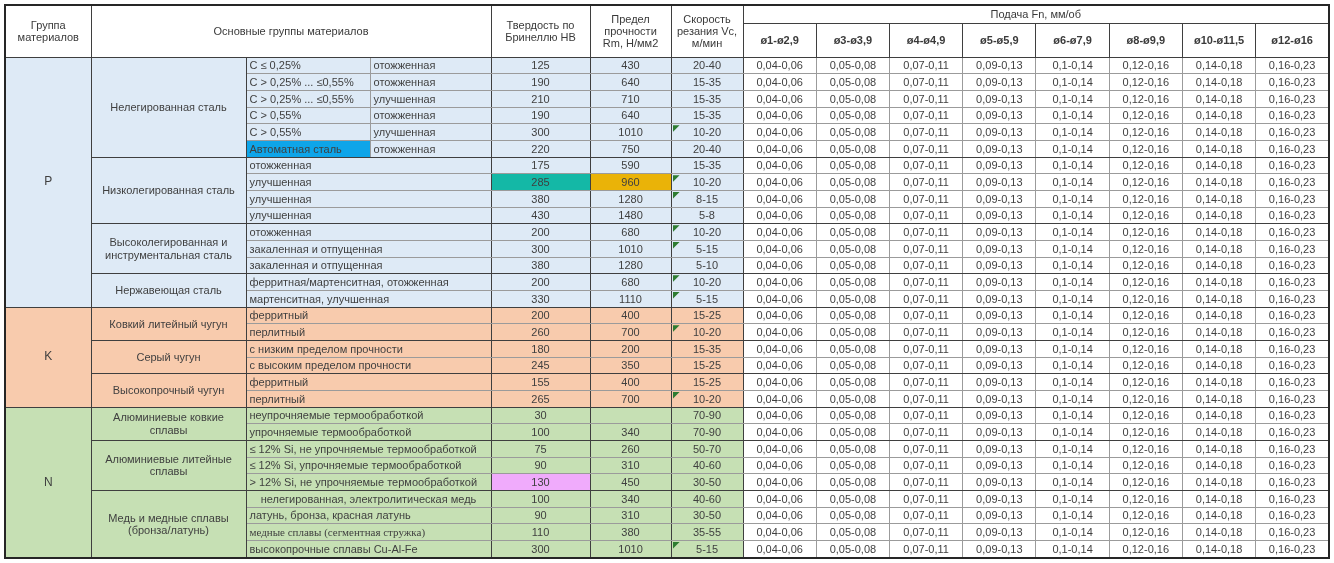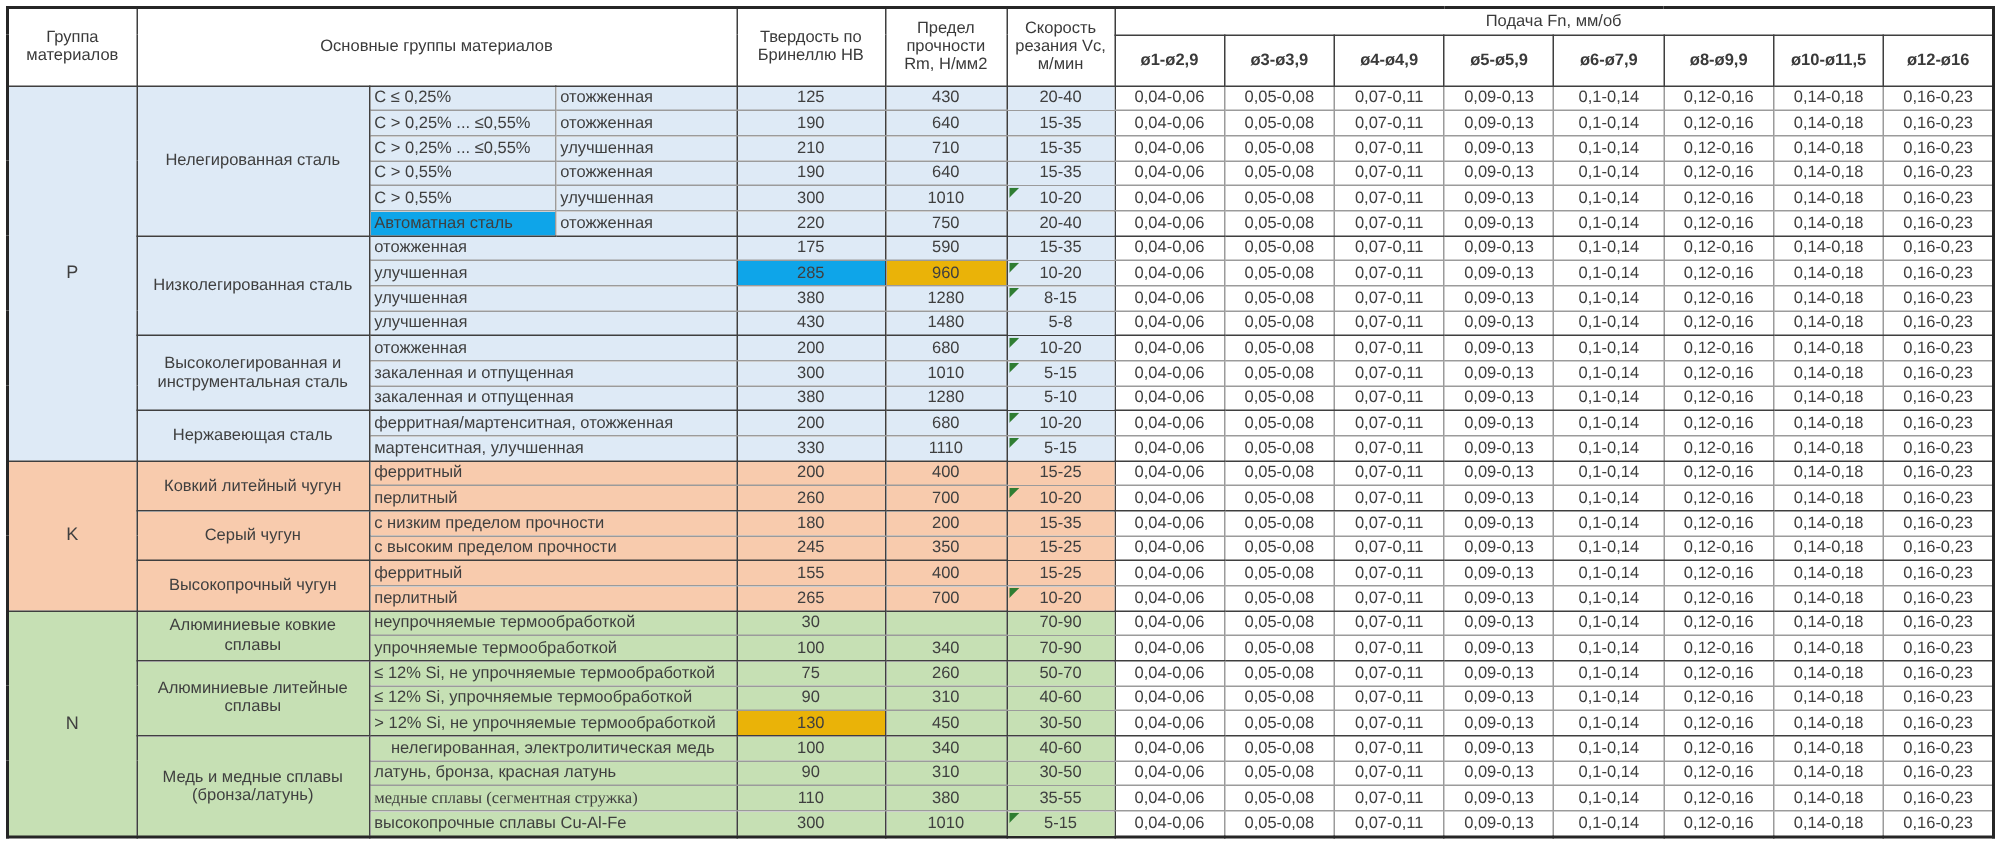--- a/index.html
+++ b/index.html
@@ -178,21 +178,21 @@
           <td class="feed">0,05-0,08</td>
           <td class="feed">0,07-0,11</td>
           <td class="feed">0,09-0,13</td>
           <td class="feed">0,1-0,14</td>
           <td class="feed">0,12-0,16</td>
           <td class="feed">0,14-0,18</td>
           <td class="feed">0,16-0,23</td>
         </tr>
         <tr>
           <td class="sub dr" colspan="2" style="background: rgb(222, 234, 246);">улучшенная</td>
-          <td class="num dr" style="background: #0ea5e9;">285</td>
+          <td class="num dr" style="background: #14b8a6;">285</td>
           <td class="num dr" style="background: #eab308;">960</td>
           <td class="num vc dr" style="background: rgb(222, 234, 246);"><span class="tri" style="background: rgb(47, 125, 50);"></span>10-20</td>
           <td class="feed">0,04-0,06</td>
           <td class="feed">0,05-0,08</td>
           <td class="feed">0,07-0,11</td>
           <td class="feed">0,09-0,13</td>
           <td class="feed">0,1-0,14</td>
           <td class="feed">0,12-0,16</td>
           <td class="feed">0,14-0,18</td>
           <td class="feed">0,16-0,23</td>
@@ -439,21 +439,21 @@
           <td class="feed">0,05-0,08</td>
           <td class="feed">0,07-0,11</td>
           <td class="feed">0,09-0,13</td>
           <td class="feed">0,1-0,14</td>
           <td class="feed">0,12-0,16</td>
           <td class="feed">0,14-0,18</td>
           <td class="feed">0,16-0,23</td>
         </tr>
         <tr>
           <td class="sub dr db" colspan="2" style="background: rgb(198, 224, 180);">&gt; 12% Si, не упрочняемые термообработкой</td>
-          <td class="num dr db" style="background: #eab308; margin-left: 10px;">130</td>
+          <td class="num dr db" style="background: #f0abfc; margin-left: 10px;">130</td>
           <td class="num dr db" style="background: rgb(198, 224, 180);">450</td>
           <td class="num vc dr db" style="background: rgb(198, 224, 180);">30-50</td>
           <td class="feed db">0,04-0,06</td>
           <td class="feed db">0,05-0,08</td>
           <td class="feed db">0,07-0,11</td>
           <td class="feed db">0,09-0,13</td>
           <td class="feed db">0,1-0,14</td>
           <td class="feed db">0,12-0,16</td>
           <td class="feed db">0,14-0,18</td>
           <td class="feed db">0,16-0,23</td>

